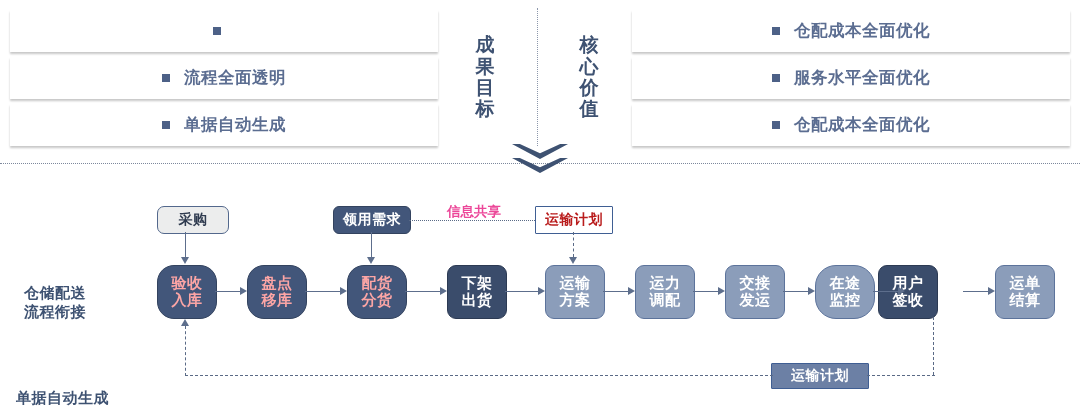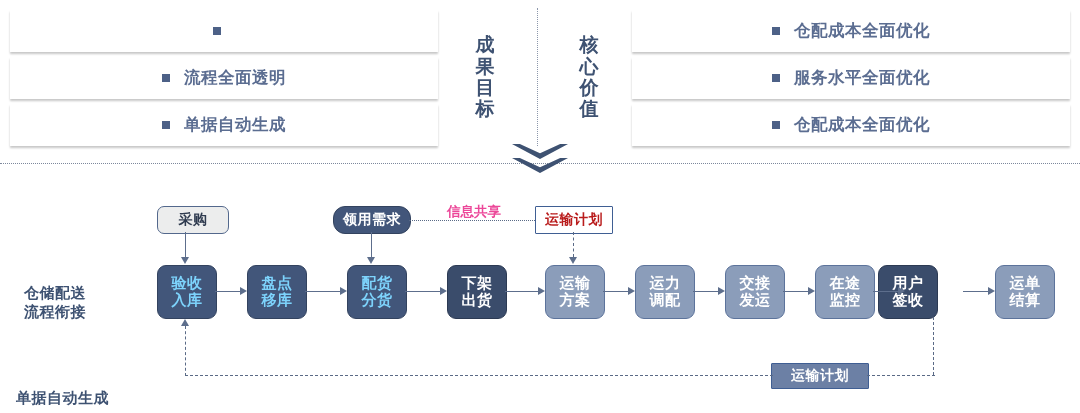--- a/index.html
+++ b/index.html
@@ -48,30 +48,30 @@
   .side-label{position:absolute;font-size:15px;font-weight:bold;color:#3e5272;
               line-height:1.25;letter-spacing:.5px;}
   #label-process{left:24px;top:104px;}
   #label-docs{left:16px;top:209px;}
 
   
   .node{position:absolute;display:flex;align-items:center;justify-content:center;
         text-align:center;font-weight:bold;line-height:1.12;letter-spacing:.5px;}
   .node .txt{display:block;white-space:pre-line;}
 
-  .n-main{width:58px;height:52px;border-radius:9px;background:#42567a;
-          border:1px solid #33435f;color:#7dd3fc;font-size:15px;}
+  .n-main{width:58px;height:52px;border-radius:17px;background:#42567a;
+          border:1px solid #33435f;color:#fca5a5;font-size:15px;}
   .n-light{width:58px;height:52px;border-radius:9px;background:#8b9dba;
            border:1.5px solid #5c739b;color:#ffffff;font-size:15px;}
   .n-dark{width:58px;height:52px;border-radius:9px;background:#3a4c6b;
           border:1px solid #2c3a53;color:#ffffff;font-size:15px;}
 
   .n-top-gray{width:70px;height:26px;border-radius:7px;background:#eceded;
               border:1.4px solid #53688c;color:#2f3b4f;font-size:14px;}
-  .n-top-blue{width:76px;height:26px;border-radius:12px;background:#42567a;
+  .n-top-blue{width:76px;height:26px;border-radius:6px;background:#42567a;
               border:1px solid #33435f;color:#ffffff;font-size:14px;}
   .n-top-white{width:76px;height:26px;border-radius:1px;background:#ffffff;
                border:1.2px solid #3f5e93;color:#b91c1c;font-size:14px;}
   .n-reverse{width:96px;height:24px;border-radius:1px;background:#6c80a5;
              border:1.6px solid #3f5e93;color:#ffffff;font-size:14px;}
 
   .flow-note{position:absolute;font-size:13.5px;color:#ec4899;font-weight:bold;}
 
   
   .hline{position:absolute;height:0;border-top:1.6px solid #5d6e8c;}
@@ -196,21 +196,21 @@
 方案</span>
     </div>
   <div class="node n-light" style="left:635px;top:85px;">
       <span class="txt">运力
 调配</span>
     </div>
   <div class="node n-light" style="left:725px;top:85px;">
       <span class="txt">交接
 发运</span>
     </div>
-  <div class="node n-light" style="left:815px;top:85px;">
+  <div class="node n-light" style="left:815px;top:85px;border-radius:21px;">
       <span class="txt">在途
 监控</span>
     </div>
   <div class="node n-dark" style="left:878px;top:85px;">
       <span class="txt">用户
 签收</span>
     </div>
   <div class="node n-light" style="left:995px;top:85px;">
       <span class="txt">运单
 结算</span>

